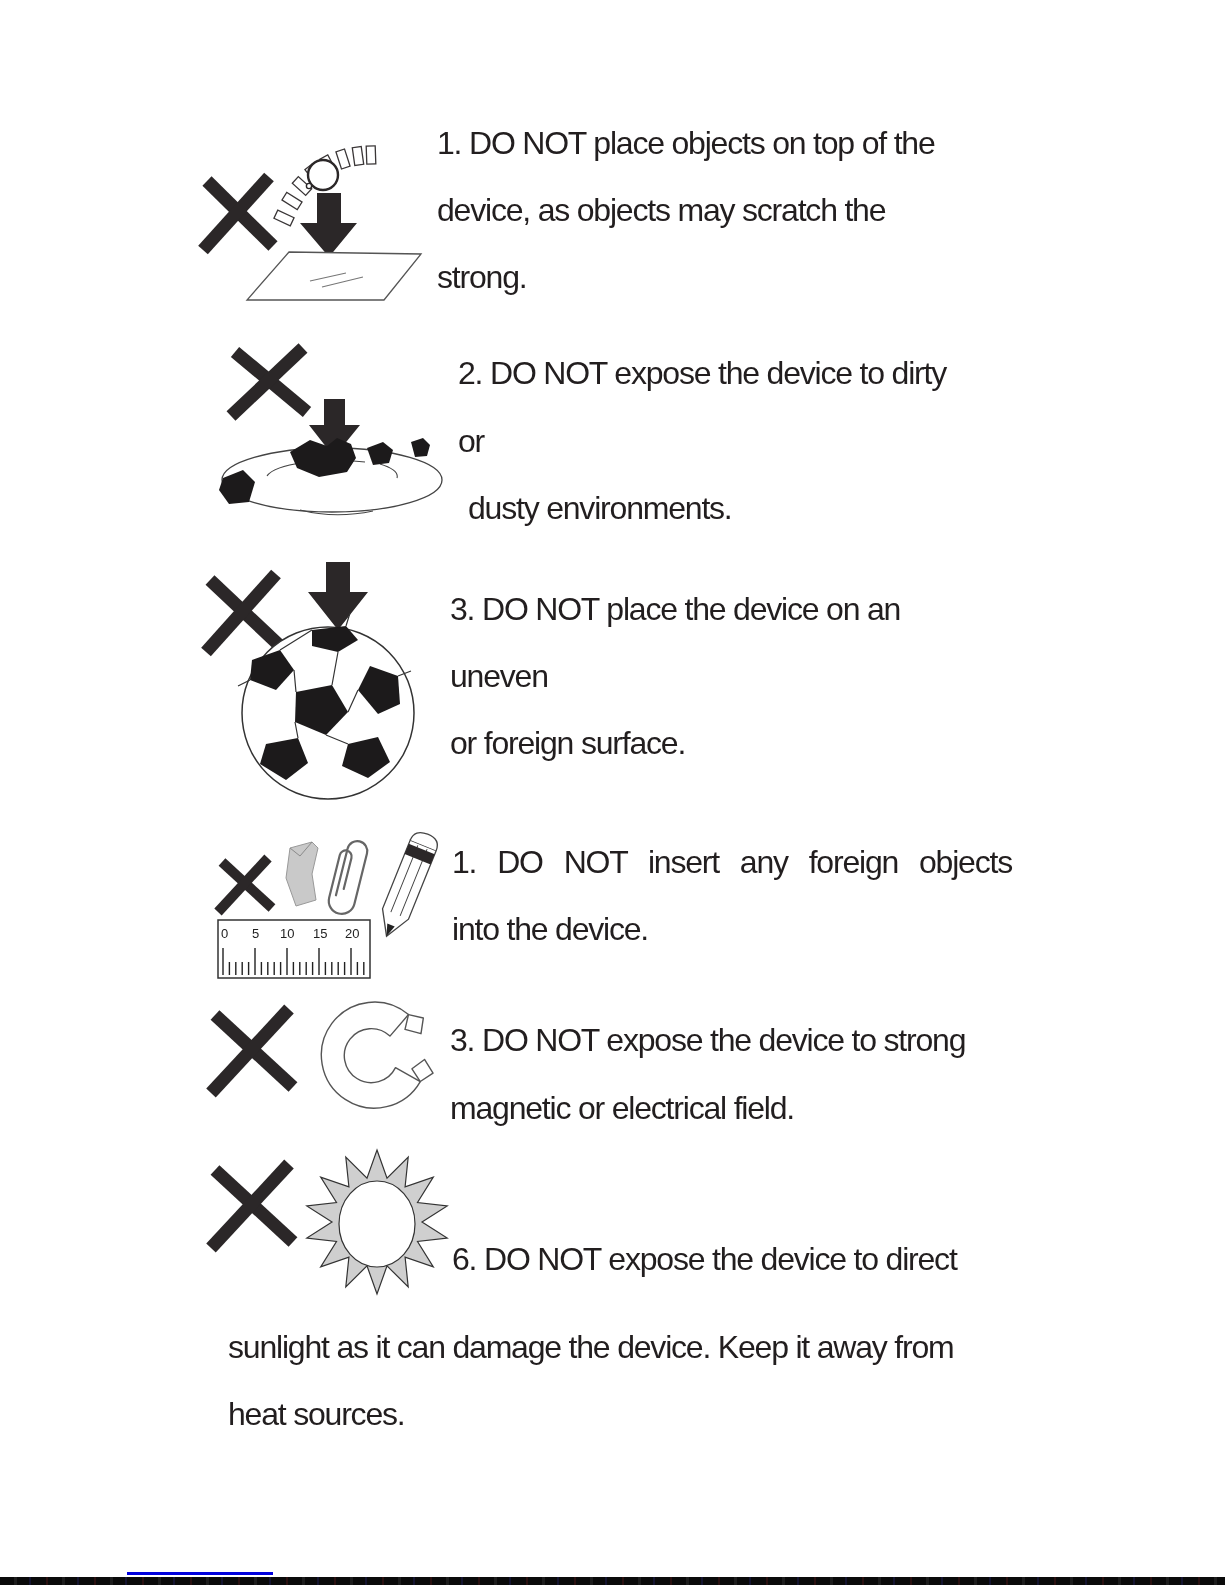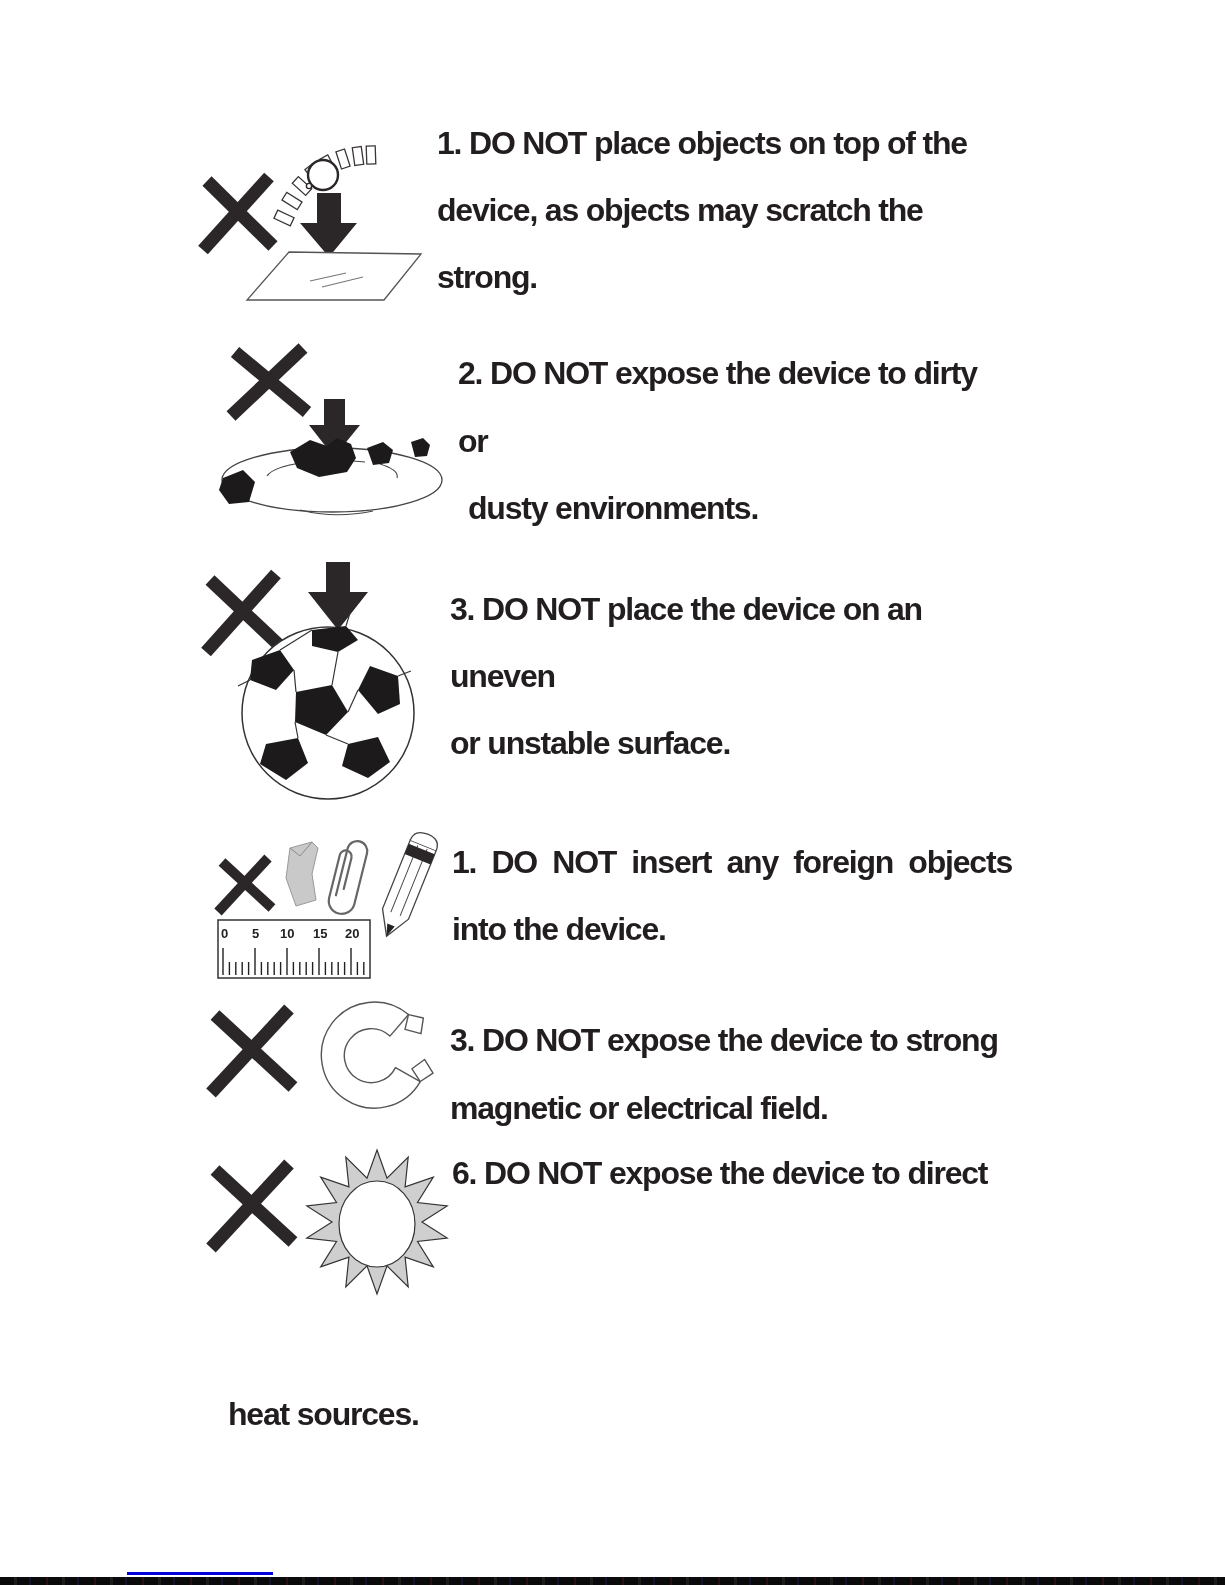--- a/index.html
+++ b/index.html
@@ -1,17 +1,17 @@
 <!DOCTYPE html>
 <html><head>
 <meta charset="utf-8">
 <style>
   html,body{margin:0;padding:0;background:#ffffff;}
   .page{position:relative;width:1225px;height:1585px;background:#ffffff;overflow:hidden;
-        font-family:"Liberation Sans",sans-serif;font-weight:bold;}
+        font-family:"Liberation Sans",sans-serif;}
   .line{position:absolute;white-space:nowrap;font-size:32px;line-height:1.35;
         letter-spacing:-1.2px;color:#221e1f;}
   .justified{white-space:normal;width:560px;text-align:justify;text-align-last:justify;word-spacing:6px;}
   .icon-svg{position:absolute;}
   .link-underline{position:absolute;left:127px;top:1572px;width:146px;height:3px;background:#0000dd;}
   .edge-bar{position:absolute;left:0;top:1577px;width:1225px;height:8px;
             background:repeating-linear-gradient(90deg,#0a0a0a 0 14px,#1d1d1d 14px 17px,#0a0a0a 17px 29px,#141430 29px 31px,#0a0a0a 31px 46px,#2a1010 46px 48px);}
   svg text{font-family:"Liberation Sans",sans-serif;}
 </style>
 </head>
@@ -88,21 +88,21 @@
           <polygon points="52,102 80,92 94,112 76,132 50,122"></polygon>
           <polygon points="96,134 132,127 148,154 126,177 95,164"></polygon>
           <polygon points="170,108 198,118 200,146 178,156 158,132"></polygon>
           <polygon points="66,186 98,180 108,205 86,222 60,206"></polygon>
           <polygon points="148,186 178,179 190,204 168,220 142,208"></polygon>
         </g>
       </g>
     </svg>
     <div class="line" style="left:450px;top:588px">3. DO NOT place the device on an</div>
     <div class="line" style="left:450px;top:655px">uneven</div>
-    <div class="line" style="left:450px;top:722px">or unstable surface.</div>
+    <div class="line" style="left:450px;top:722px">or foreign surface.</div>
   </div>
 
   <div>
     <svg class="icon-svg" style="left:210px;top:828px" width="250" height="160" viewBox="0 0 250 160">
       <g stroke="#2b2728" stroke-width="10">
         <line x1="12" y1="34" x2="62" y2="80"></line>
         <line x1="58" y1="30" x2="8" y2="84"></line>
       </g>
       <g>
         <polygon points="80,20 102,14 108,20 102,46 106,72 86,78 76,50" fill="#c9c9c9" stroke="#999999" stroke-width="1"></polygon>
@@ -157,21 +157,22 @@
     <svg class="icon-svg" style="left:205px;top:1140px" width="260" height="170" viewBox="0 0 260 170">
       <g stroke="#2b2728" stroke-width="13">
         <line x1="10" y1="30" x2="88" y2="102"></line>
         <line x1="84" y1="24" x2="6" y2="108"></line>
       </g>
       <g transform="translate(172,82)">
         <polygon fill="#cfcfcf" stroke="#333333" stroke-width="1.2" points="0,-72 10,-43.9 31.2,-64.9 28.1,-35.2 56.3,-44.9 40.5,-19.5 70.2,-16.1 45,0 70.2,16.1 40.5,19.5 56.3,44.9 28.1,35.2 31.2,64.9 10,43.9 0,72 -10,43.9 -31.2,64.9 -28.1,35.2 -56.3,44.9 -40.5,19.5 -70.2,16.1 -45,0 -70.2,-16.1 -40.5,-19.5 -56.3,-44.9 -28.1,-35.2 -31.2,-64.9 -10,-43.9"></polygon>
         <ellipse cx="0" cy="2" rx="38" ry="43" fill="#ffffff" stroke="#333333" stroke-width="1.2"></ellipse>
       </g>
     </svg>
-    <div class="line" style="left:452px;top:1152px">6. DO NOT expose the device to direct</div>
+    <div class="line" style="left:452px;top:1238px">6. DO NOT expose the device to direct</div>
   </div>
 
+  <div class="line" style="left:228px;top:1326px">sunlight as it can damage the device. Keep it away from</div>
   <div class="line" style="left:228px;top:1393px">heat sources.</div>
 
   <div class="link-underline"></div>
   <div class="edge-bar"></div>
 
 </div>
 
 </body></html>

